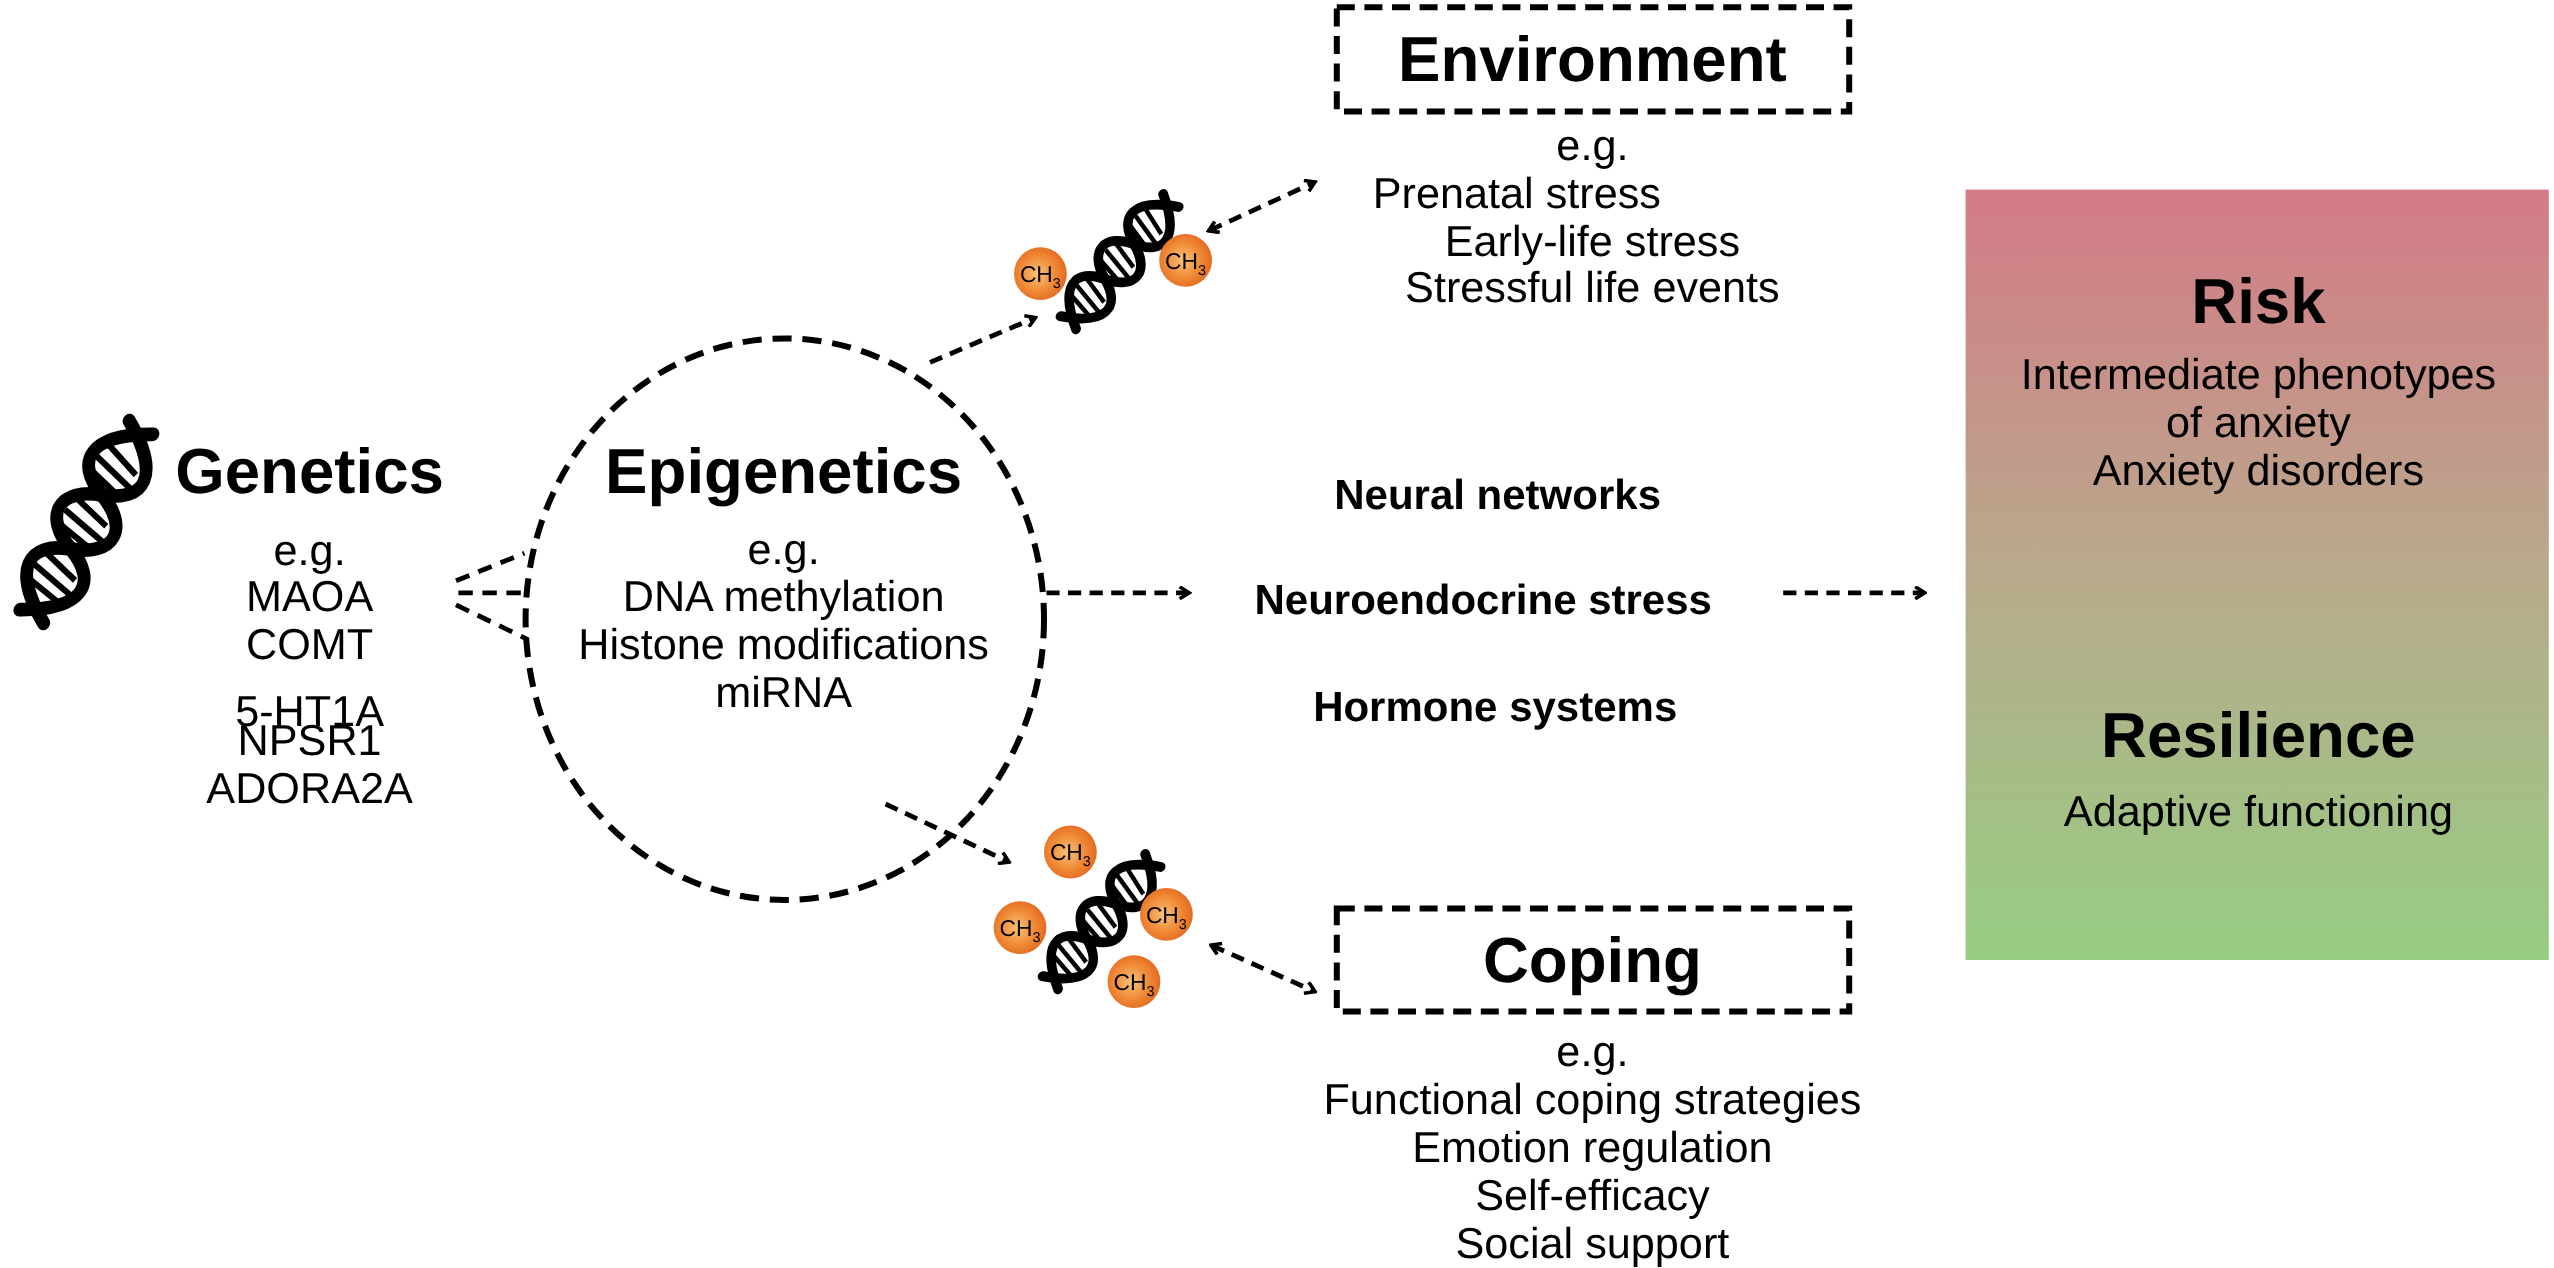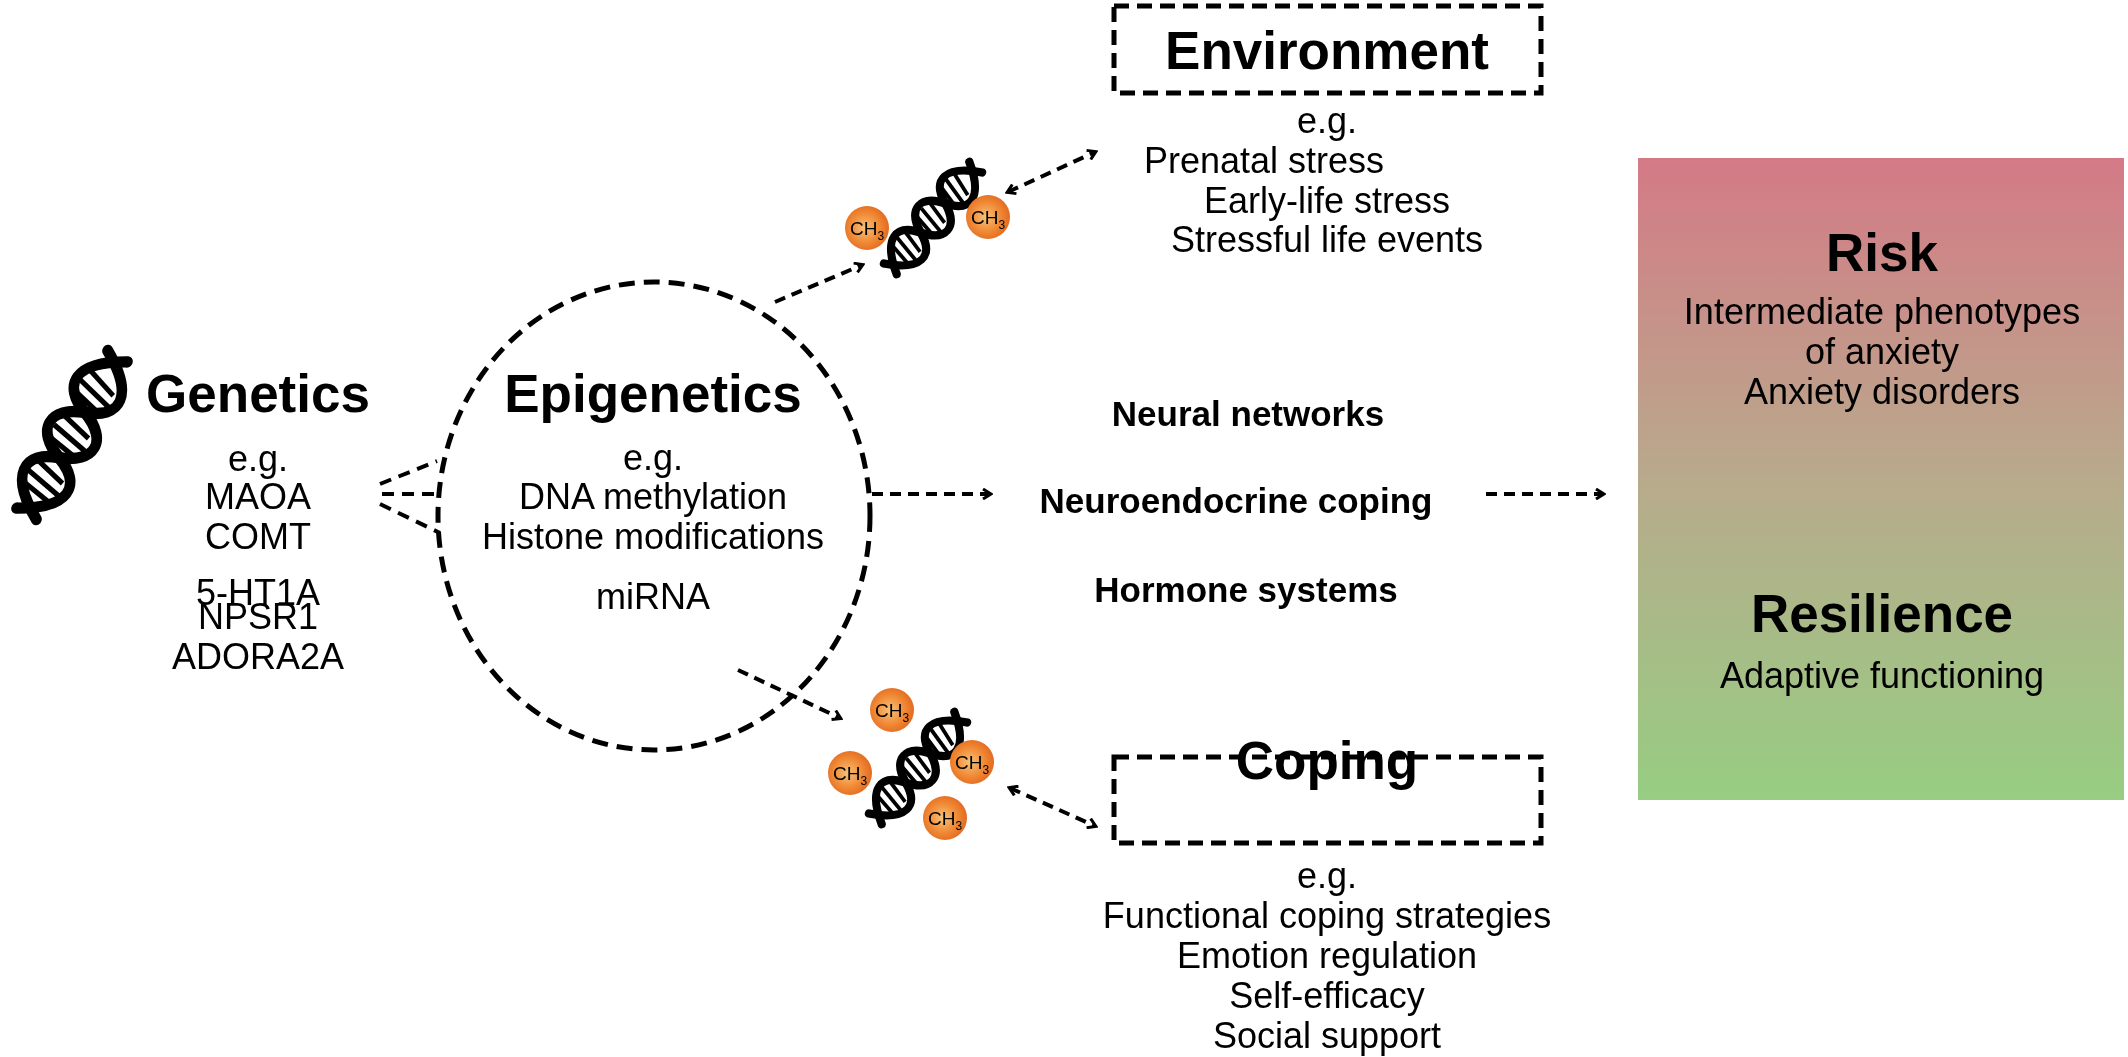--- a/index.html
+++ b/index.html
@@ -120,33 +120,33 @@
 <div class="t body ital" style="left:258px; top:497px;">MAOA</div>
 <div class="t body ital" style="left:258px; top:537px;">COMT</div>
 <div class="t body ital" style="left:258px; top:577px;margin-top:16px;">5-HT1A</div>
 <div class="t body ital" style="left:258px; top:617px;">NPSR1</div>
 <div class="t body ital" style="left:258px; top:657px;">ADORA2A</div>
 
 <div class="t h-big" style="left:653px; top:393px;">Epigenetics</div>
 <div class="t body" style="left:653px; top:458px;">e.g.</div>
 <div class="t body" style="left:653px; top:497px;">DNA methylation</div>
 <div class="t body" style="left:653px; top:537px;">Histone modifications</div>
-<div class="t body" style="left:653px; top:577px;margin-top:20px;">miRNA</div>
+<div class="t body" style="left:653px; top:577px;">miRNA</div>
 
 <div class="t h-big" style="left:1327px; top:50px;">Environment</div>
 <div class="t body" style="left:1327px; top:121px;">e.g.</div>
 <div class="t body" style="left:1248px; top:161px;margin-left:16px;">Prenatal stress</div>
 <div class="t body" style="left:1327px; top:201px;">Early-life stress</div>
 <div class="t body" style="left:1327px; top:240px;">Stressful life events</div>
 
 <div class="t h-mid" style="left:1248px; top:413px;">Neural networks</div>
-<div class="t h-mid" style="left:1236px; top:500px;">Neuroendocrine coping</div>
+<div class="t h-mid" style="left:1236px; top:500px;">Neuroendocrine stress</div>
 <div class="t h-mid" style="left:1246px; top:589px;">Hormone systems</div>
 
-<div class="t h-big" style="left:1327px; top:760px;">Coping</div>
+<div class="t h-big" style="left:1327px; top:801px;">Coping</div>
 <div class="t body" style="left:1327px; top:876px;">e.g.</div>
 <div class="t body" style="left:1327px; top:916px;">Functional coping strategies</div>
 <div class="t body" style="left:1327px; top:956px;">Emotion regulation</div>
 <div class="t body" style="left:1327px; top:996px;">Self-efficacy</div>
 <div class="t body" style="left:1327px; top:1036px;">Social support</div>
 
 <div class="t h-big" style="left:1882px; top:252px;">Risk</div>
 <div class="t body" style="left:1882px; top:312px;">Intermediate phenotypes</div>
 <div class="t body" style="left:1882px; top:352px;">of anxiety</div>
 <div class="t body" style="left:1882px; top:392px;">Anxiety disorders</div>

